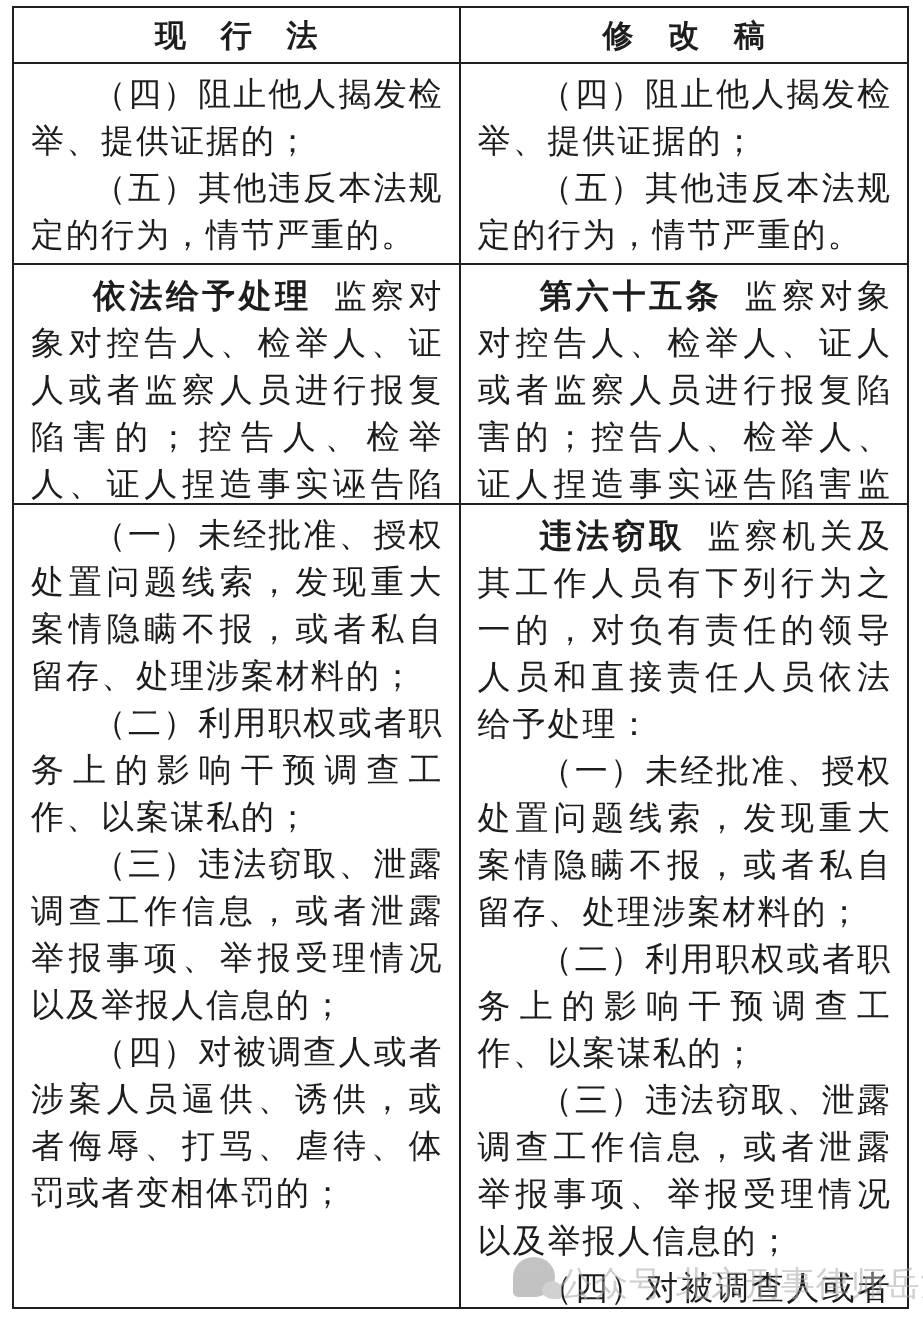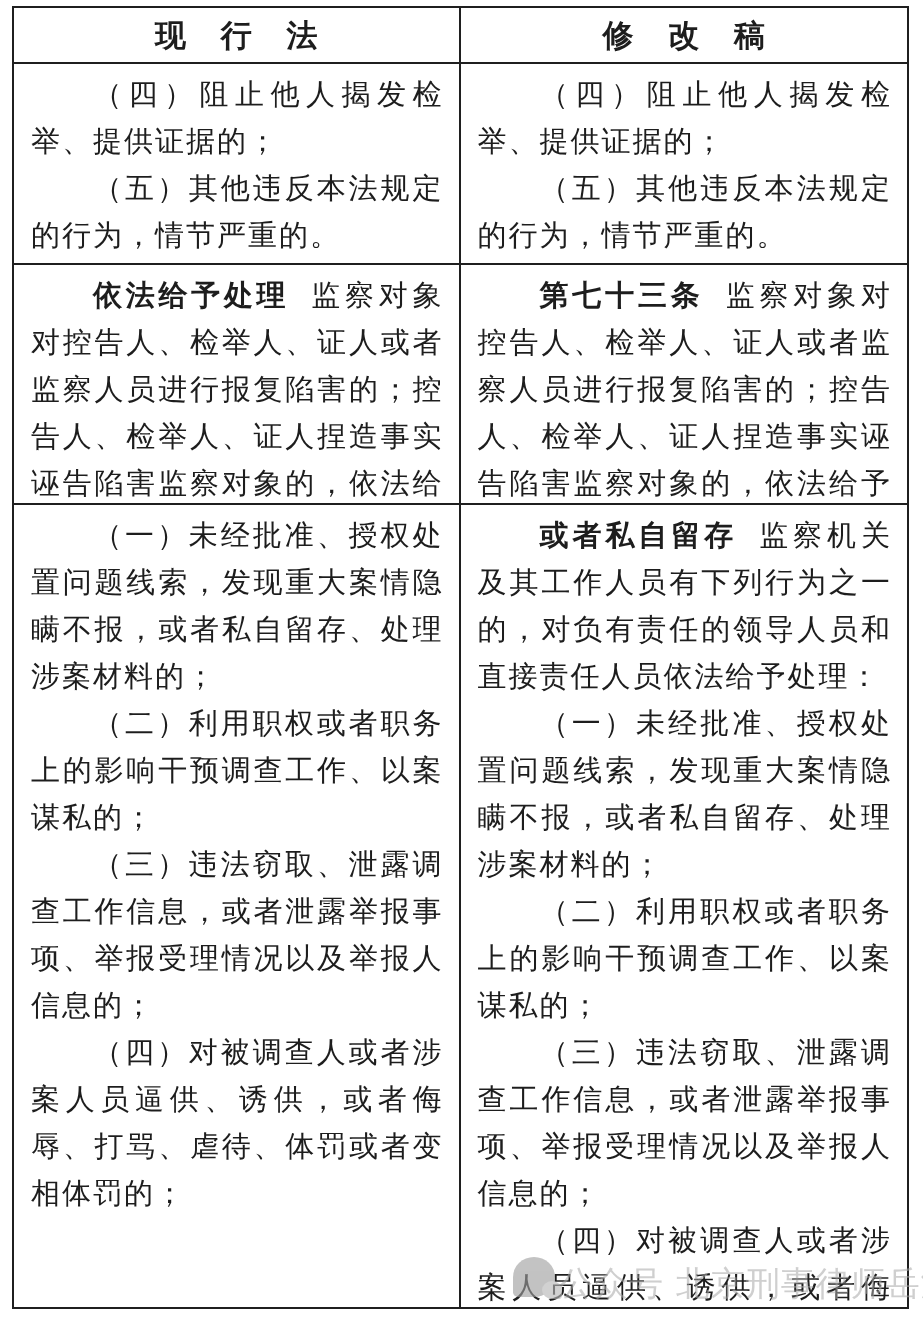--- a/index.html
+++ b/index.html
@@ -18,21 +18,21 @@
     border:2px solid #1f1f1f;
     box-sizing:border-box;
     display:grid;
     grid-template-columns:1fr 1fr;
     grid-template-rows:56px 201px 240px 1fr;
     background:#fff;
   }
   .cell{
     box-sizing:border-box;
     padding:7px 15px 0 17px;
-    font-size:29px;
+    font-size:33px;
     line-height:47px;
     text-align:justify;
     text-justify:inter-character;
     letter-spacing:2px;
     overflow:hidden;
   }
   .col-left{border-right:2px solid #1f1f1f;}
   .row-divider{border-bottom:2px solid #1f1f1f;}
   .header-cell{
     display:flex;align-items:center;justify-content:center;
@@ -104,32 +104,32 @@
   </div>
   <div class="cell row-divider">
     <p class="para"><span>（四）阻止他人揭发检举、提供证据的；</span></p>
     <p class="para"><span>（五）其他违反本法规定的行为，情节严重的。</span></p>
   </div>
 
   <div class="cell col-left row-divider">
     <p class="para"><b class="lead">依法给予处理</b><span>监察对象对控告人、检举人、证人或者监察人员进行报复陷害的；控告人、检举人、证人捏造事实诬告陷害监察对象的，依法给予处理。</span></p>
   </div>
   <div class="cell row-divider">
-    <p class="para"><b class="lead">第七十三条</b><span>监察对象对控告人、检举人、证人或者监察人员进行报复陷害的；控告人、检举人、证人捏造事实诬告陷害监察对象的，依法给予处理。</span></p>
+    <p class="para"><b class="lead">第六十五条</b><span>监察对象对控告人、检举人、证人或者监察人员进行报复陷害的；控告人、检举人、证人捏造事实诬告陷害监察对象的，依法给予处理。</span></p>
   </div>
 
   <div class="cell col-left">
     <p class="para"><span>（一）未经批准、授权处置问题线索，发现重大案情隐瞒不报，或者私自留存、处理涉案材料的；</span></p>
     <p class="para"><span>（二）利用职权或者职务上的影响干预调查工作、以案谋私的；</span></p>
     <p class="para"><span>（三）违法窃取、泄露调查工作信息，或者泄露举报事项、举报受理情况以及举报人信息的；</span></p>
     <p class="para"><span>（四）对被调查人或者涉案人员逼供、诱供，或者侮辱、打骂、虐待、体罚或者变相体罚的；</span></p>
 
   </div>
   <div class="cell">
-    <p class="para"><b class="lead">或者私自留存</b><span>监察机关及其工作人员有下列行为之一的，对负有责任的领导人员和直接责任人员依法给予处理：</span></p>
+    <p class="para"><b class="lead">违法窃取</b><span>监察机关及其工作人员有下列行为之一的，对负有责任的领导人员和直接责任人员依法给予处理：</span></p>
     <p class="para"><span>（一）未经批准、授权处置问题线索，发现重大案情隐瞒不报，或者私自留存、处理涉案材料的；</span></p>
     <p class="para"><span>（二）利用职权或者职务上的影响干预调查工作、以案谋私的；</span></p>
     <p class="para"><span>（三）违法窃取、泄露调查工作信息，或者泄露举报事项、举报受理情况以及举报人信息的；</span></p>
     <p class="para"><span>（四）对被调查人或者涉案人员逼供、诱供，或者侮辱、打骂、虐待、体罚或者变相体罚的；</span></p>
 
   </div>
 
 </div>
 
 <div class="watermark">

